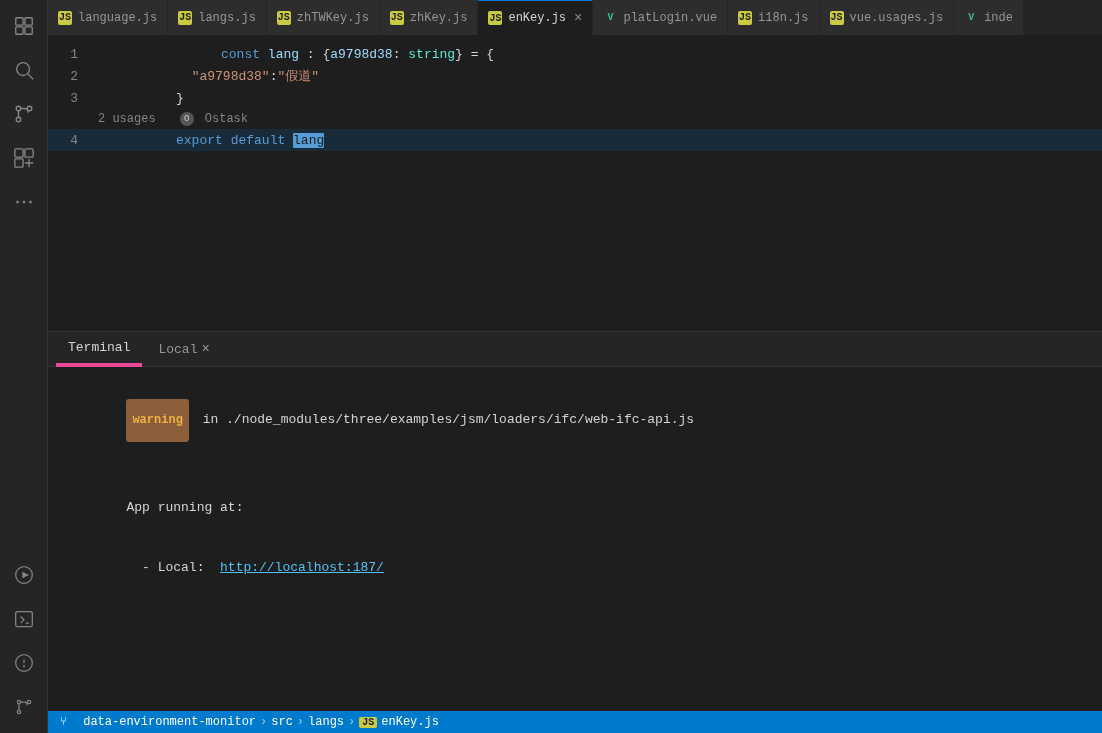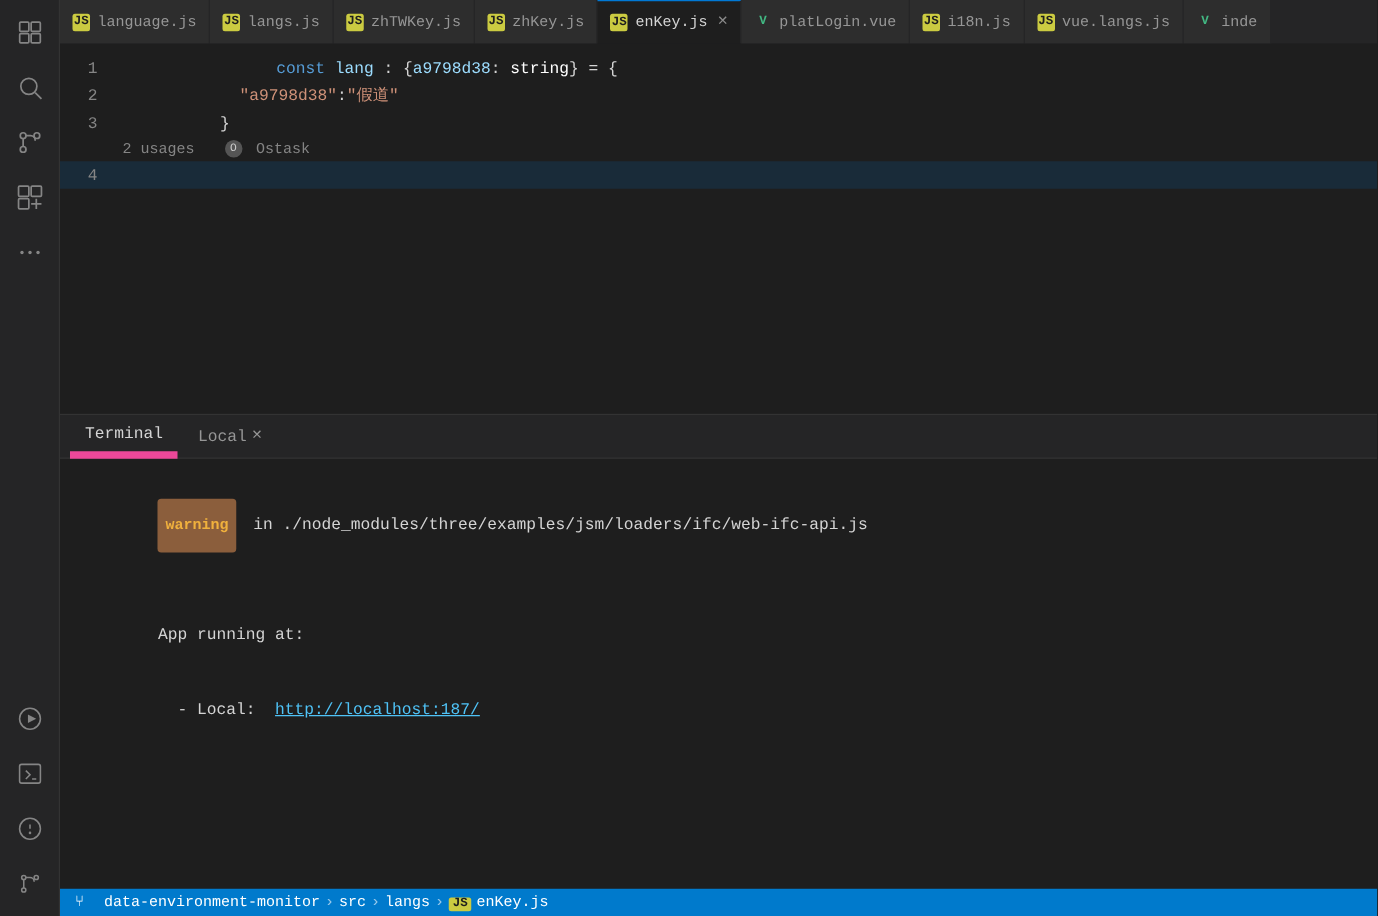--- a/index.html
+++ b/index.html
@@ -132,21 +132,21 @@
       user-select: none;
       flex-shrink: 0;
     }
     .line-content {
       font-size: 13px;
       white-space: pre;
     }
     .kw-blue { color: #569cd6; }
     .kw-const { color: #569cd6; margin-left: 45px; }
     .var-name { color: #9cdcfe; }
-    .type-hint { color: #ffffff; }
+    .type-hint { color: #5eead4; }
     .string-val { color: #ce9178; }
     .punct { color: #d4d4d4; }
     .code-line-meta {
       display: flex;
       align-items: center;
       height: 20px;
       padding-left: 50px;
       color: #858585;
       font-size: 12px;
       gap: 24px;
@@ -192,21 +192,21 @@
       padding: 4px 12px;
       font-size: 13px;
       color: #969696;
       cursor: pointer;
       height: 35px;
       display: flex;
       align-items: center;
     }
     .panel-tab.active {
       color: #d4d4d4;
-      border-bottom: 6px solid #ec4899;
+      border-bottom: 4px solid #ec4899;
     }
     .panel-close {
       font-size: 14px;
       margin-left: 4px;
       color: #969696;
       cursor: pointer;
     }
     .terminal-content {
       flex: 1;
       padding: 8px 16px;
@@ -357,21 +357,21 @@
     <div class="tab">
       <span class="tab-icon vue">V</span>
       <span>platLogin.vue</span>
     </div>
     <div class="tab">
       <span class="tab-icon js">JS</span>
       <span>i18n.js</span>
     </div>
     <div class="tab">
       <span class="tab-icon js">JS</span>
-      <span>vue.langs.js</span>
+      <span>vue.usages.js</span>
     </div>
     <div class="tab">
       <span class="tab-icon vue">V</span>
       <span>inde</span>
     </div>
   </div>
 
   <div class="editor-area">
     <div class="code-editor">
 
@@ -399,20 +399,23 @@
       <div class="code-line-meta">
         <span style="color:#858585;">2 usages</span>
         <span>
           <span class="user-icon-small">O</span>
           <span style="color:#858585;">Ostask</span>
         </span>
       </div>
 
       <div class="code-line highlight-line">
         <span class="line-number">4</span>
+        <span class="line-content">
+          <span class="kw-blue">export </span><span class="kw-blue">default </span><span class="cursor-highlight">lang</span>
+        </span>
       </div>
 
     </div>
   </div>
 
   <div class="panel-area">
 
     <div class="panel-tab-bar">
       <div class="panel-tab active">
         <span>Terminal</span>

